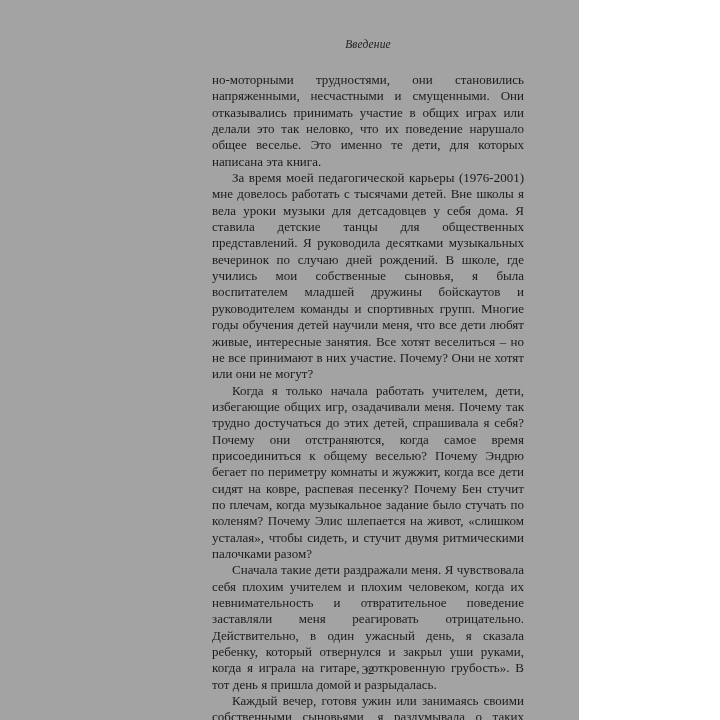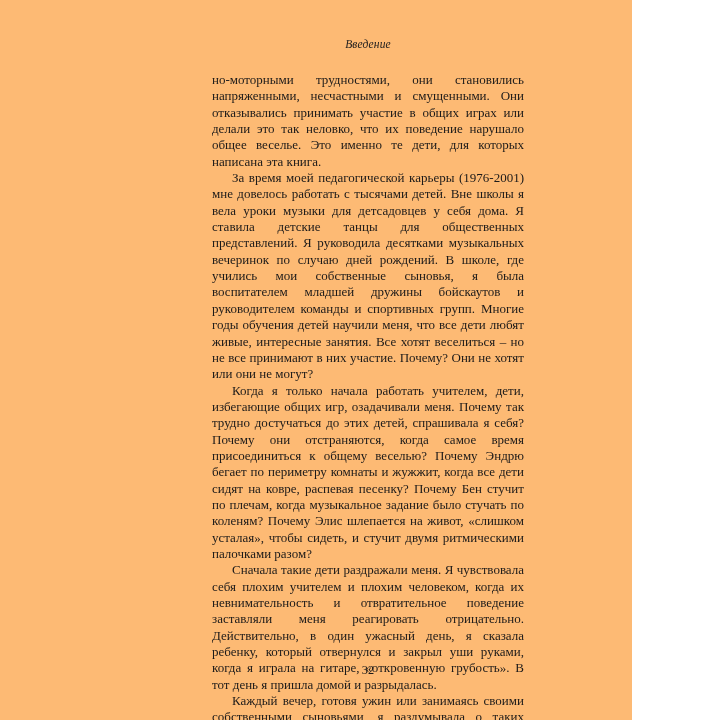--- a/index.html
+++ b/index.html
@@ -11,23 +11,23 @@
     width: 720px;
     height: 720px;
     background: #ffffff;
     font-family: "Liberation Serif", "DejaVu Serif", serif;
     color: #1a1a1a;
     overflow: hidden;
   }
 
   .page {
     position: relative;
-    width: 632px;
+    width: 579px;
     height: 720px;
-    background: #fdba74;
+    background: #a3a3a3;
   }
 
   
   .running-head {
     position: absolute;
     top: 38px;
     left: 212px;
     width: 312px;
     text-align: center;
     font-style: italic;

